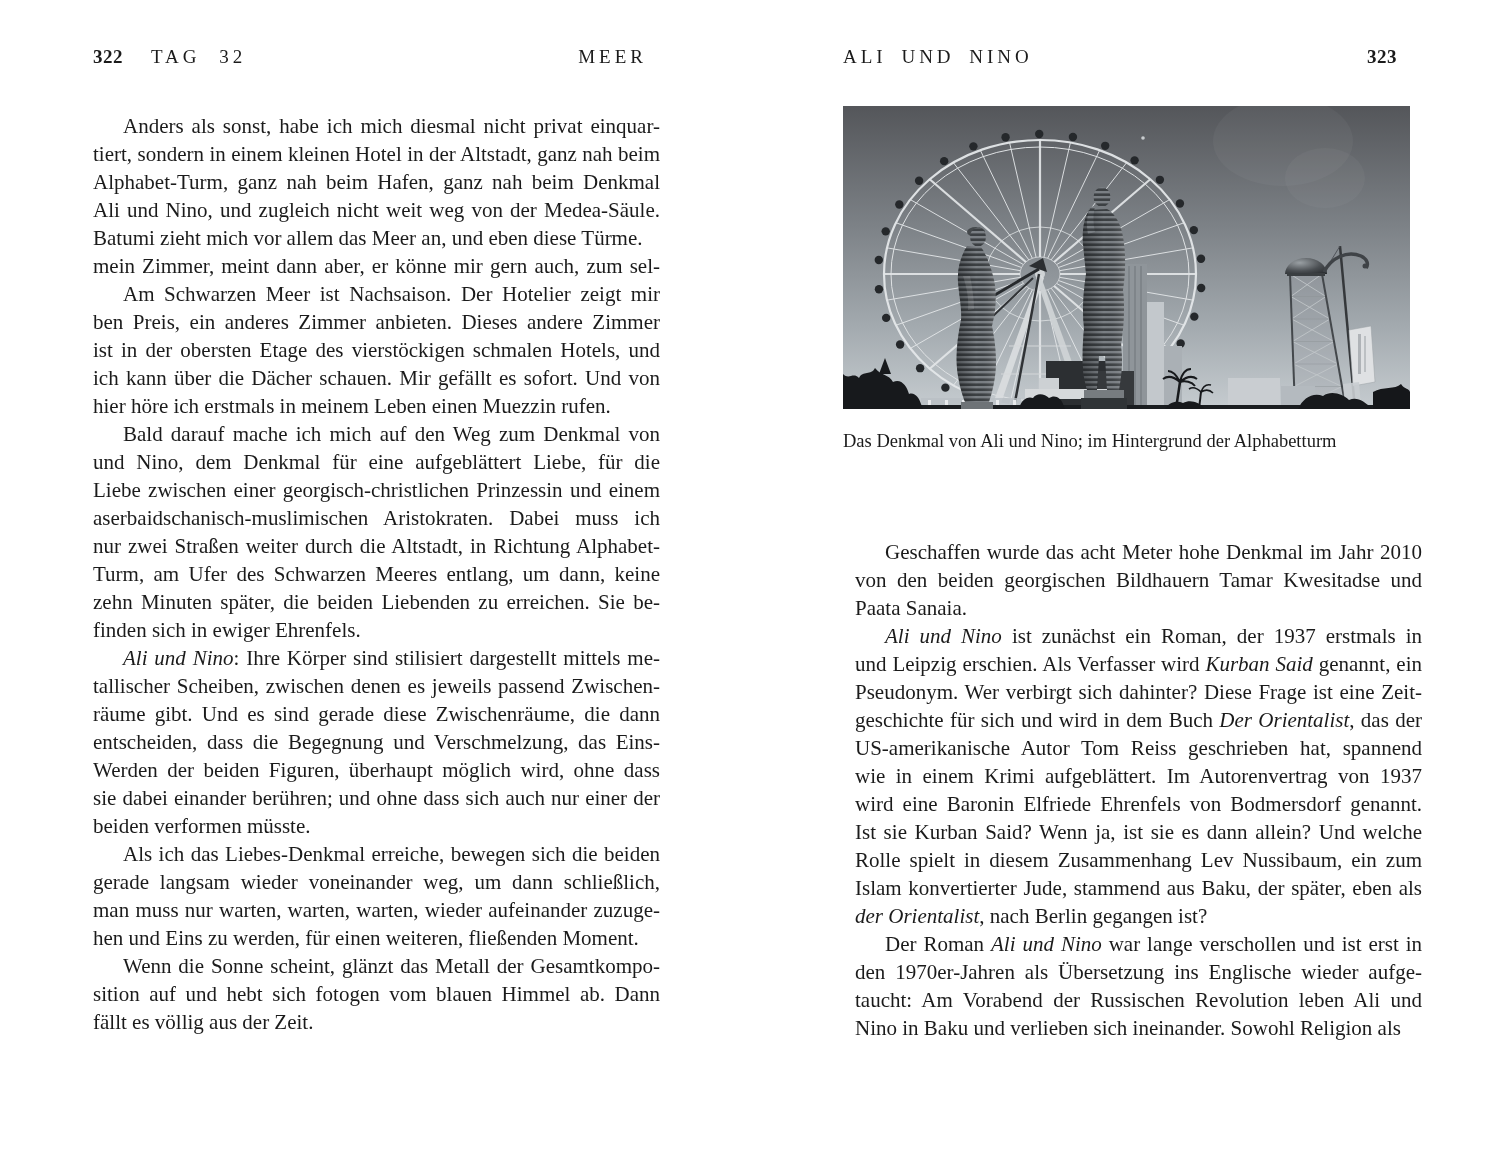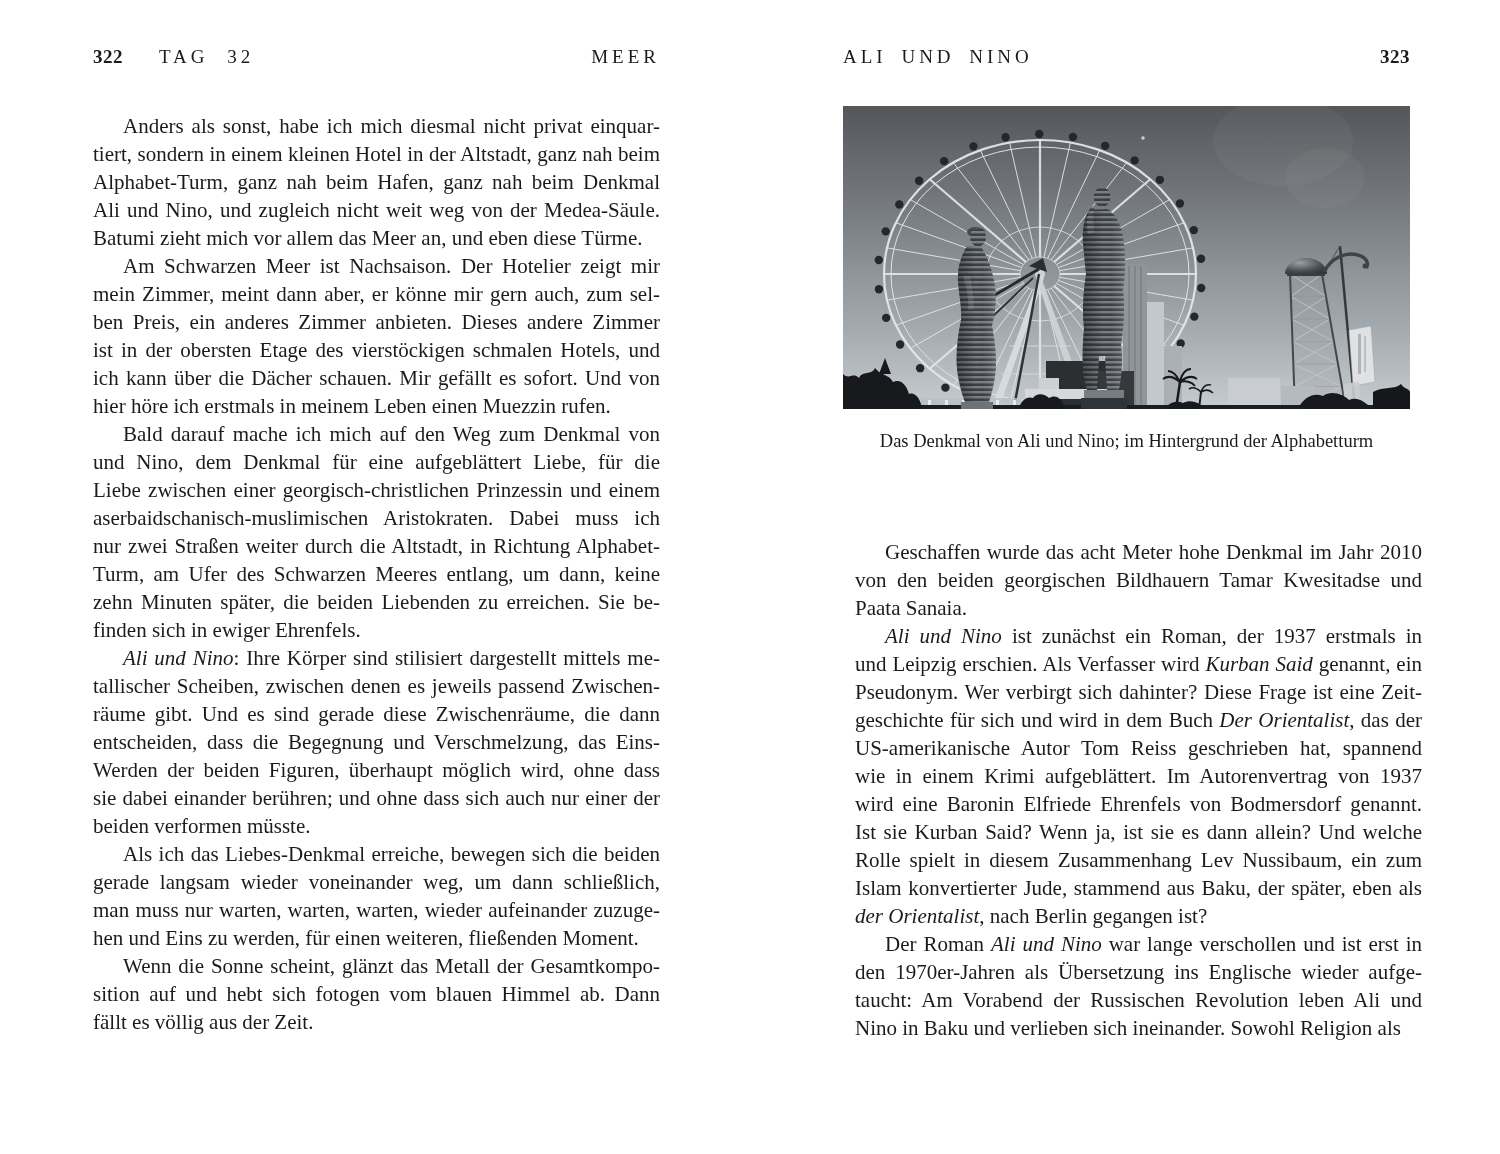--- a/index.html
+++ b/index.html
@@ -6,59 +6,59 @@
   body{
     width:1500px;height:1154px;position:relative;background:#ffffff;
     font-family:"Liberation Serif","DejaVu Serif",serif;color:#1b1b1b;
     -webkit-font-smoothing:antialiased;
   }
   .page{position:absolute;top:0;width:567px;height:1154px;}
   .page-left{left:93px;}
   .page-right{left:843px;}
   .running-head{position:absolute;top:46px;left:0;right:0;height:24px;font-size:19px;}
   .pagenum{font-weight:700;letter-spacing:.5px;}
-  .running-title{letter-spacing:4px;word-spacing:10px;margin-left:36px;}
+  .running-title{letter-spacing:4px;word-spacing:10px;margin-left:28px;}
   .running-caps{letter-spacing:4px;word-spacing:6px;}
-  .head-right{position:absolute;right:0;top:0;}
+  .head-right{position:absolute;right:13px;top:0;}
   .body-text{position:absolute;left:0;width:567px;overflow:hidden;}
   .body-left{top:112px;}
   .body-right{top:538px;margin-left:12px;}
   .line{
     font-size:21px;line-height:28px;height:28px;
     text-align:justify;text-align-last:justify;text-justify:inter-word;
     overflow:hidden;white-space:normal;
   }
   .line.last{text-align-last:left;}
   .line.first{text-indent:30px;}
   .figure{position:absolute;left:0;top:106px;width:567px;margin:0;}
   .figure svg{display:block;}
   .caption{
-    position:absolute;left:0;top:429px;width:567px;text-align:center;
+    position:absolute;left:0;top:429px;width:567px;text-align:left;
     font-size:18.5px;line-height:24px;
   }
 </style>
 </head>
 <body>
 
 <section class="page page-left">
   <header class="running-head">
     <span class="pagenum">322</span><span class="running-title">TAG 32</span>
     <span class="head-right running-caps">MEER</span>
   </header>
   <div class="body-text body-left">
       <div class="para">
         <div class="line first">Anders als sonst, habe ich mich diesmal nicht privat einquar-</div>
         <div class="line">tiert, sondern in einem kleinen Hotel in der Altstadt, ganz nah beim</div>
         <div class="line">Alphabet-Turm, ganz nah beim Hafen, ganz nah beim Denkmal von</div>
         <div class="line">Ali und Nino, und zugleich nicht weit weg von der Medea-Säule. In</div>
         <div class="line last">Batumi zieht mich vor allem das Meer an, und eben diese Türme.</div>
       </div>
       <div class="para">
+        <div class="line">mein Zimmer, meint dann aber, er könne mir gern auch, zum sel-</div>
         <div class="line first">Am Schwarzen Meer ist Nachsaison. Der Hotelier zeigt mir</div>
-        <div class="line">mein Zimmer, meint dann aber, er könne mir gern auch, zum sel-</div>
         <div class="line">ben Preis, ein anderes Zimmer anbieten. Dieses andere Zimmer</div>
         <div class="line">ist in der obersten Etage des vierstöckigen schmalen Hotels, und</div>
         <div class="line">ich kann über die Dächer schauen. Mir gefällt es sofort. Und von</div>
         <div class="line last">hier höre ich erstmals in meinem Leben einen Muezzin rufen.</div>
       </div>
       <div class="para">
         <div class="line first">Bald darauf mache ich mich auf den Weg zum Denkmal von Ali</div>
         <div class="line">und Nino, dem Denkmal für eine aufgeblättert Liebe, für die</div>
         <div class="line">Liebe zwischen einer georgisch-christlichen Prinzessin und einem</div>
         <div class="line">aserbaidschanisch-muslimischen Aristokraten. Dabei muss ich</div>

